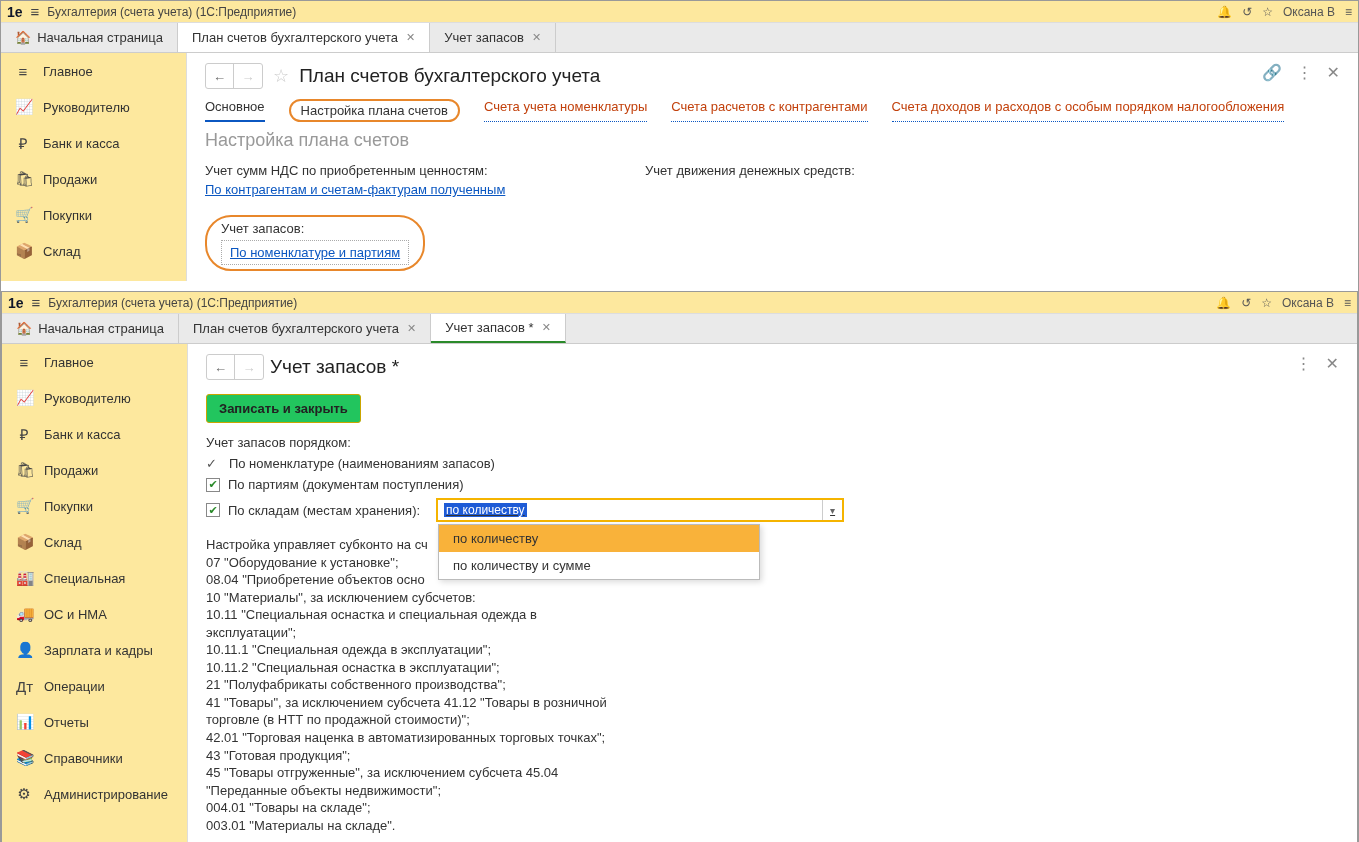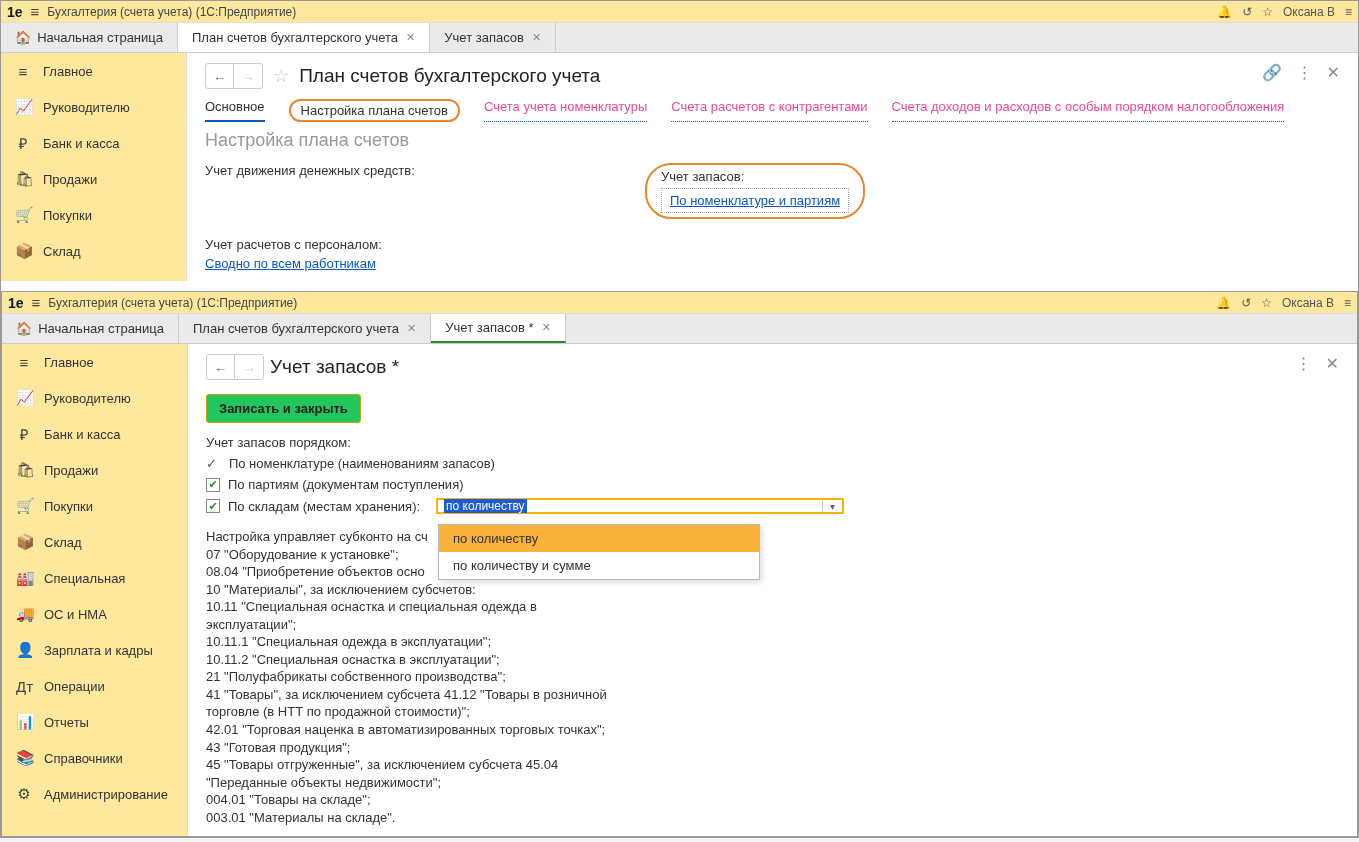--- a/index.html
+++ b/index.html
@@ -24,38 +24,38 @@
 .content { flex: 1; background: #fff; padding: 10px 18px; position: relative; }
 .content-header { display: flex; align-items: center; gap: 6px; margin-bottom: 4px; }
 .nav-arrows { display: flex; border: 1px solid #ccc; border-radius: 3px; }
 .nav-arrow { width: 28px; height: 24px; display: flex; align-items: center; justify-content: center; cursor: pointer; color: #666; font-size: 13px; }
 .nav-arrow:first-child { border-right: 1px solid #ccc; }
 .star-icon { color: #ccc; font-size: 18px; margin: 0 4px; }
 .page-title { font-size: 19px; font-weight: normal; color: #222; }
 .content-actions-tr { position: absolute; top: 10px; right: 18px; display: flex; gap: 14px; color: #888; font-size: 16px; }
 .content-actions-tr span { cursor: pointer; }
 .subnav { display: flex; gap: 24px; margin: 10px 0 8px 0; font-size: 13px; }
-.subnav a { color: #ec4899; text-decoration: none; border-bottom: 1px dotted #0b57c1; cursor: pointer; }
+.subnav a { color: #c2410c; text-decoration: none; border-bottom: 1px dotted #0b57c1; cursor: pointer; }
 .subnav a.active { color: #333; border-bottom: 2px solid #0b57c1; }
 .subnav-pill { border: 2px solid #e8872b; border-radius: 14px; padding: 2px 10px; color: #333; cursor: pointer; }
 .section-title { font-size: 18px; color: #999; margin: 6px 0 12px 0; }
 .settings-grid { display: grid; grid-template-columns: 420px 1fr; column-gap: 20px; row-gap: 18px; font-size: 13px; }
 .setting-block .label { color: #333; margin-bottom: 4px; display: block; }
 .setting-block a { color: #0b57c1; text-decoration: underline; cursor: pointer; }
 .oval-highlight { border: 2px solid #e8872b; border-radius: 26px; padding: 4px 14px; display: inline-block; }
 .dotted-box { border: 1px dotted #aaa; padding: 4px 8px; display: inline-block; width: 100%; }
 
 .window2 { margin-top: 10px; border: 1px solid #999; background: #fff; }
 .yellow-btn { background: #22c55e; border: 1px solid #caa500; border-radius: 3px; padding: 6px 12px; font-weight: bold; font-size: 13px; cursor: pointer; color: #222; }
 .form-label { margin: 12px 0 6px 0; font-size: 13px; }
 .checkbox-row { display: flex; align-items: center; gap: 8px; margin: 6px 0; font-size: 13px; }
 .check { width: 14px; height: 14px; border: 1px solid #888; display: inline-flex; align-items: center; justify-content: center; font-size: 11px; color: #2a8a2a; background: #fff; }
 .check.checked::before { content: "✔"; }
 .static-check { color: #555; font-size: 13px; margin-right: 4px; }
-.select-wrap { display: inline-flex; border: 2px solid #f5b400; background: #fff; height: 16px; width: 408px; position: relative; }
+.select-wrap { display: inline-flex; border: 2px solid #f5b400; background: #fff; height: 24px; width: 408px; position: relative; text-decoration: underline; }
 .select-input { flex: 1; padding: 0 6px; display: flex; align-items: center; }
 .select-input .seltext { background: #1e5bd6; color: #fff; padding: 0 2px; font-size: 12px; }
 .select-caret { width: 20px; border-left: 1px solid #ccc; display: flex; align-items: center; justify-content: center; color: #666; cursor: pointer; font-size: 10px; }
 .dropdown { position: absolute; top: 24px; left: 0; width: 322px; background: #fff; border: 1px solid #bbb; box-shadow: 2px 2px 6px rgba(0,0,0,0.15); z-index: 10; }
 .dropdown-item { padding: 6px 14px; font-size: 13px; cursor: pointer; }
 .dropdown-item.selected { background: #f9b23a; }
 .info-text { margin-top: 14px; font-size: 13px; color: #333; line-height: 1.35; max-width: 420px; }
 .tab-underline { border-bottom: 2px solid #2a8a2a; }
 </style>
 </head>
@@ -138,33 +138,33 @@
         <span class="subnav-pill">Настройка плана счетов</span>
         <a>Счета учета номенклатуры</a>
         <a>Счета расчетов с контрагентами</a>
         <a>Счета доходов и расходов с особым порядком налогообложения</a>
       </div>
 
       <div class="section-title">Настройка плана счетов</div>
 
       <div class="settings-grid">
         <div class="setting-block">
+          <span class="label">Учет сумм НДС по приобретенным ценностям:</span>
+          <a>По контрагентам и счетам-фактурам полученным</a>
+        </div>
+        <div class="setting-block">
           <span class="label">Учет движения денежных средств:</span>
         </div>
         <div class="setting-block">
           <span class="oval-highlight">
             <span class="label">Учет запасов:</span>
             <span class="dotted-box">
               <a>По номенклатуре и партиям</a>
             </span>
           </span>
-        </div>
-        <div class="setting-block">
-          <span class="label">Учет расчетов с персоналом:</span>
-          <a>Сводно по всем работникам</a>
         </div>
       </div>
     </div>
   </div>
 
   <div class="window2">
     <div class="titlebar">
       <span class="logo">1e</span>
       <span class="hamburger">≡</span>
       <span class="titlebar-title">Бухгалтерия (счета учета)  (1С:Предприятие)</span>

